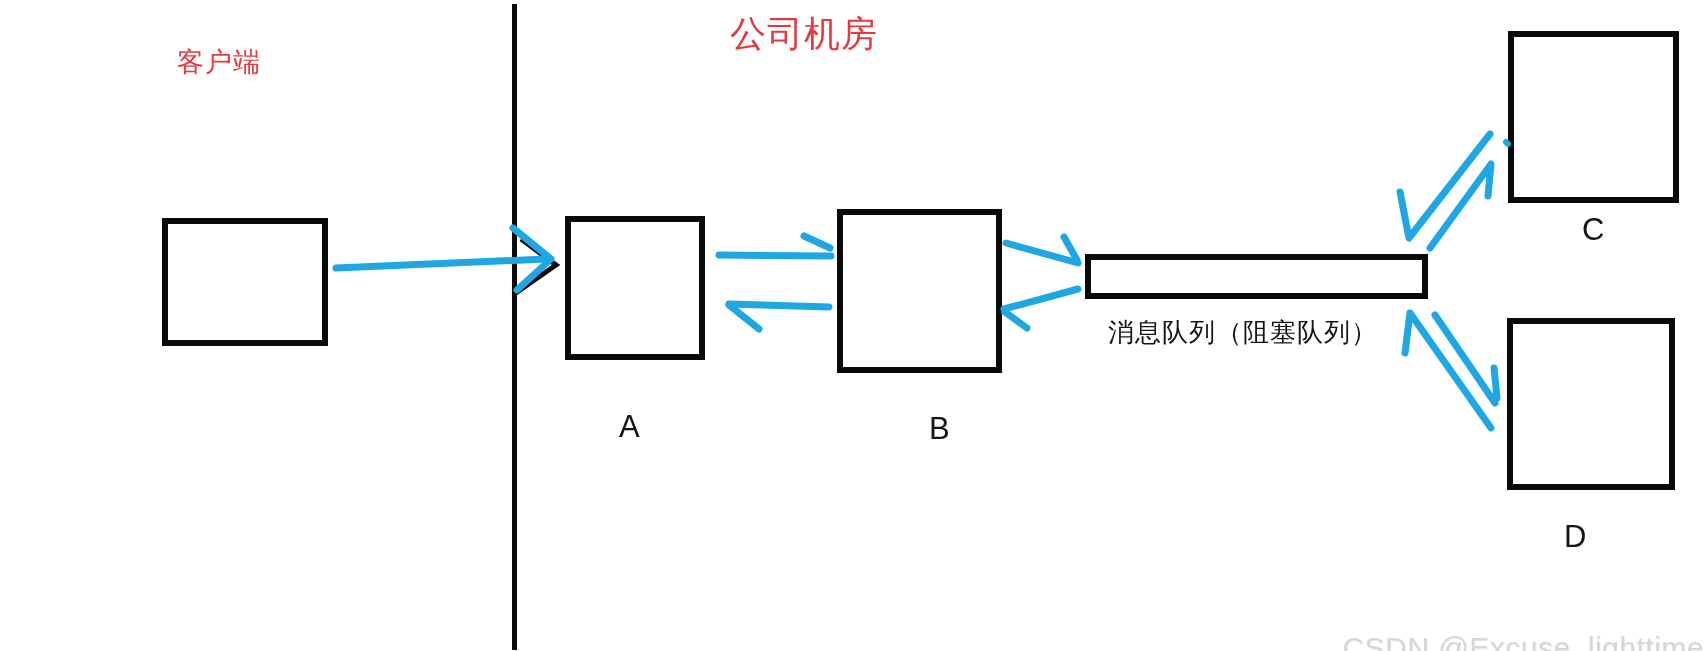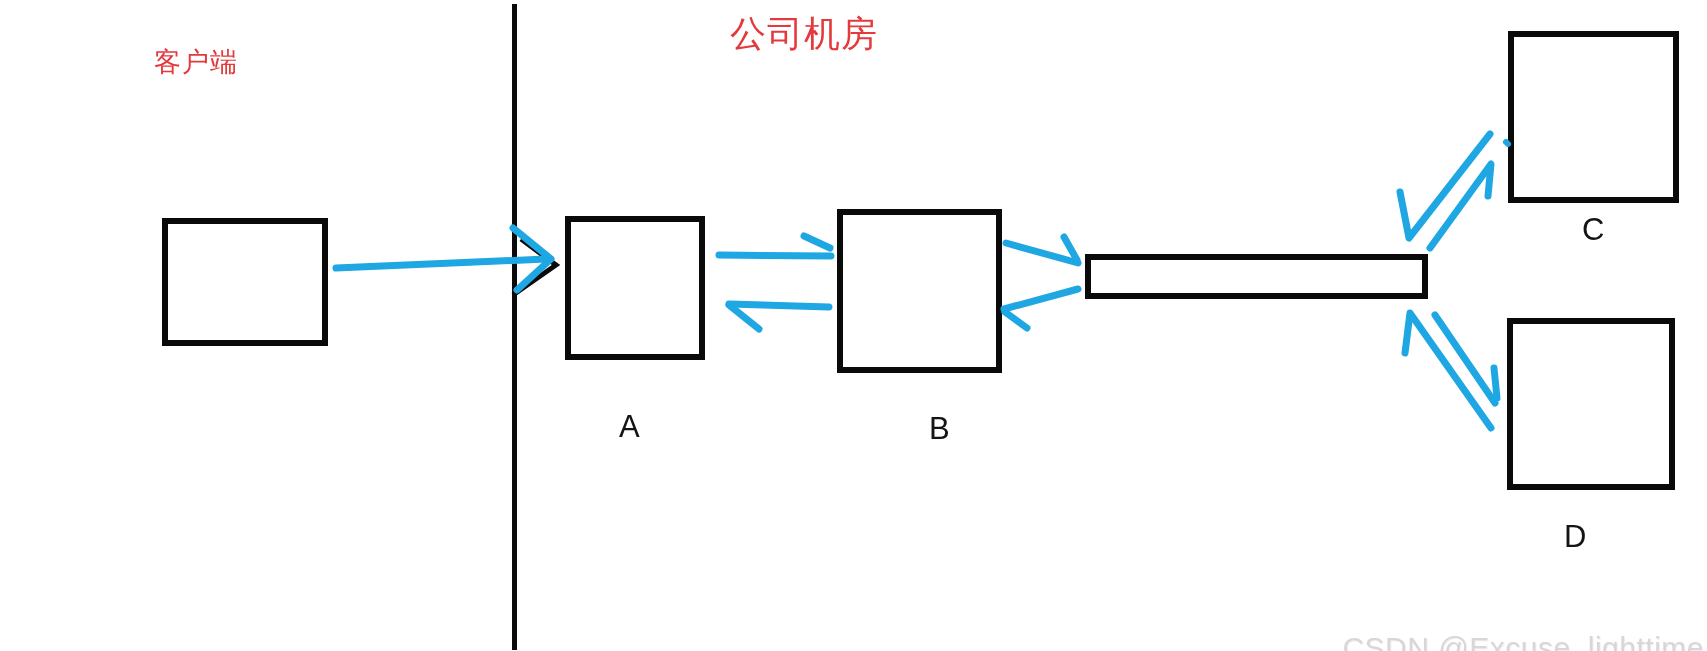--- a/index.html
+++ b/index.html
@@ -37,36 +37,37 @@
   .watermark{
     position:absolute;right:3px;top:601px;font-size:30px;letter-spacing:0.5px;
     color:var(--watermark-gray);text-shadow:1px 1px 0 #efefef;white-space:nowrap;margin-top:30px;
   }
 </style>
 </head>
 <body>
 
 <div class="canvas">
 
-  <div class="zone-label" style="left:154px;top:47px;font-size:27px;">客户端</div>
+  <div class="zone-label" style="left:177px;top:47px;font-size:27px;">客户端</div>
   <div class="zone-label" style="left:730px;top:13px;">公司机房</div>
 
   <div class="divider"></div>
 
   <div class="box" style="left:162px;top:218px;width:166px;height:128px;"></div>
   <div class="box" style="left:565px;top:216px;width:140px;height:144px;"></div>
   <div class="box" style="left:837px;top:209px;width:165px;height:164px;"></div>
   <div class="box" style="left:1085px;top:254px;width:343px;height:45px;"></div>
   <div class="box" style="left:1508px;top:31px;width:171px;height:172px;"></div>
   <div class="box" style="left:1507px;top:318px;width:168px;height:172px;"></div>
 
   <div class="node-label" style="left:619px;top:409px;">A</div>
   <div class="node-label" style="left:929px;top:411px;">B</div>
   <div class="node-label" style="left:1582px;top:212px;">C</div>
   <div class="node-label" style="left:1564px;top:519px;">D</div>
+  <div class="queue-label" style="left:1108px;top:317px;">消息队列（阻塞队列）</div>
 
   <svg class="arrows" viewBox="0 0 1707 651">
 
     <g>
       <polyline class="black-head" points="521,239 556,265 513,295"></polyline>
       <line class="blue" x1="336" y1="268" x2="546" y2="259"></line>
       <polyline class="blue" points="513,228 551,259 517,290"></polyline>
     </g>
 
     <g>

